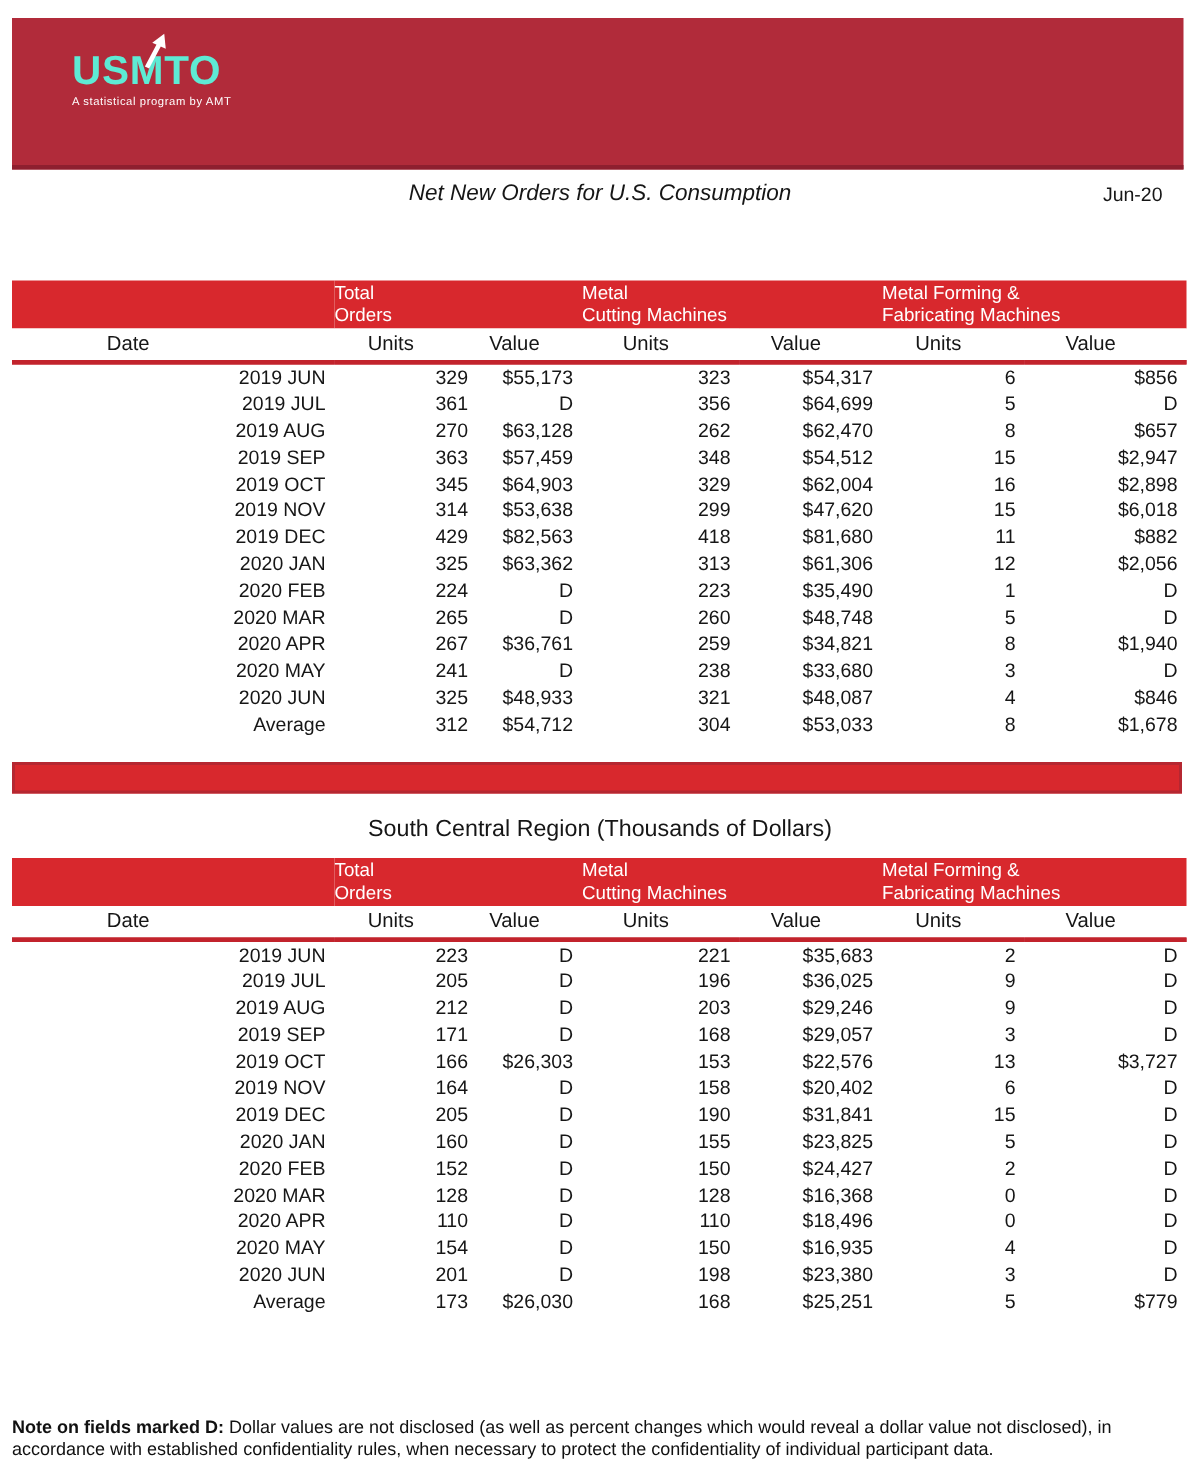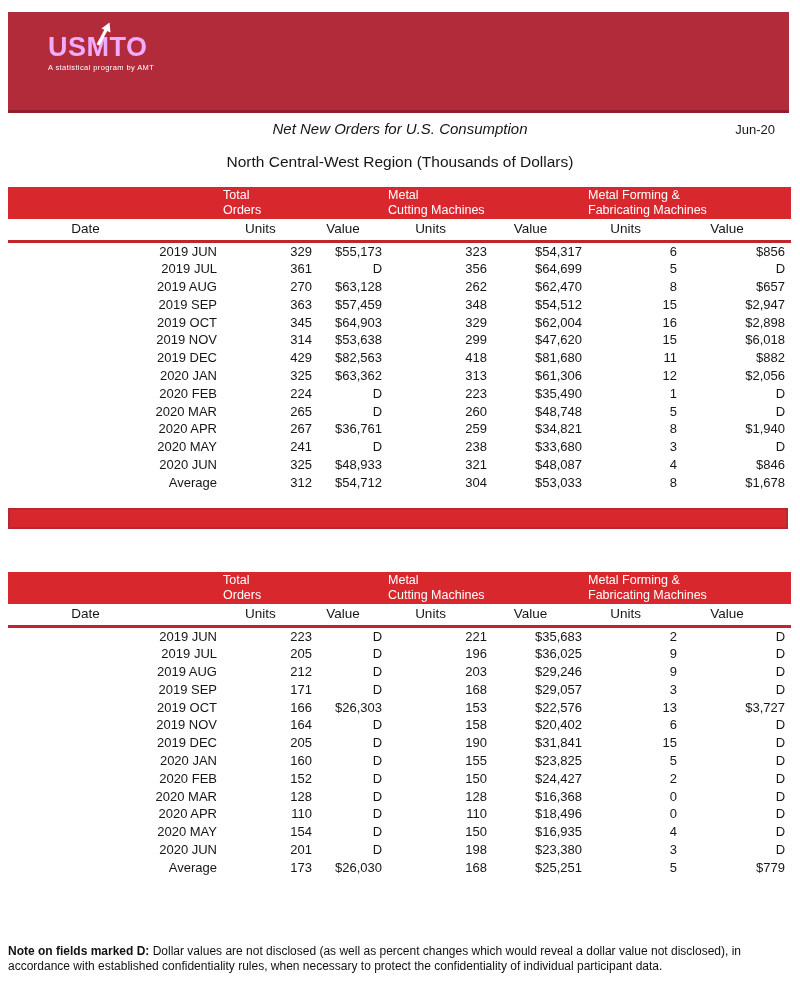--- a/index.html
+++ b/index.html
@@ -20,21 +20,21 @@
   .page{position:relative;width:800px;height:982px;overflow:hidden;background:#fff;}
 
   
   .header-box{
     position:absolute;left:8px;top:12px;width:781px;height:101px;
     background:var(--box-red);
     border-bottom:3px solid var(--dark-red);
   }
   .logo{position:absolute;left:40px;top:20px;}
   .logo-word{
-    position:relative;font-size:27px;font-weight:bold;color:#f0abfc;
+    position:relative;font-size:27px;font-weight:bold;color:#5eead4;
     letter-spacing:0.5px;line-height:30px;
   }
   .logo-arrow{position:absolute;left:44px;top:-10px;}
   .logo-tagline{font-size:7.5px;color:#fff;letter-spacing:0.4px;margin-top:1px;}
   .header-subtitle{
     position:absolute;left:40px;top:76px;font-size:12px;font-weight:bold;color:#fff;
     letter-spacing:0.2px;
   }
 
   
@@ -106,21 +106,20 @@
           <polygon points="9.5,6.5 17.5,0.5 18.5,10.5" fill="#ffffff"></polygon>
         </svg>
       </div>
       <div class="logo-tagline">A statistical program by AMT</div>
     </div>
   </div>
 
   <div class="report-title">Net New Orders for U.S. Consumption</div>
   <div class="report-period">Jun-20</div>
 
-  <div class="region-title rt1">North Central-West Region (Thousands of Dollars)</div>
 
   <table class="data-table tpos1">
     <colgroup>
       <col style="width:215px">
         <col style="width:95px">
         <col style="width:70px">
       <col style="width:105px">
         <col style="width:95px">
         <col style="width:95px">
         <col style="width:108px">
@@ -276,20 +275,21 @@
           <td>304</td>
           <td>$53,033</td>
           <td>8</td>
           <td>$1,678</td>
         </tr>
       </tbody>
   </table>
 
   <div class="separator-band"></div>
 
+  <div class="region-title rt2">South Central Region (Thousands of Dollars)</div>
 
   <table class="data-table tpos2">
     <colgroup>
       <col style="width:215px">
         <col style="width:95px">
         <col style="width:70px">
       <col style="width:105px">
         <col style="width:95px">
         <col style="width:95px">
         <col style="width:108px">

